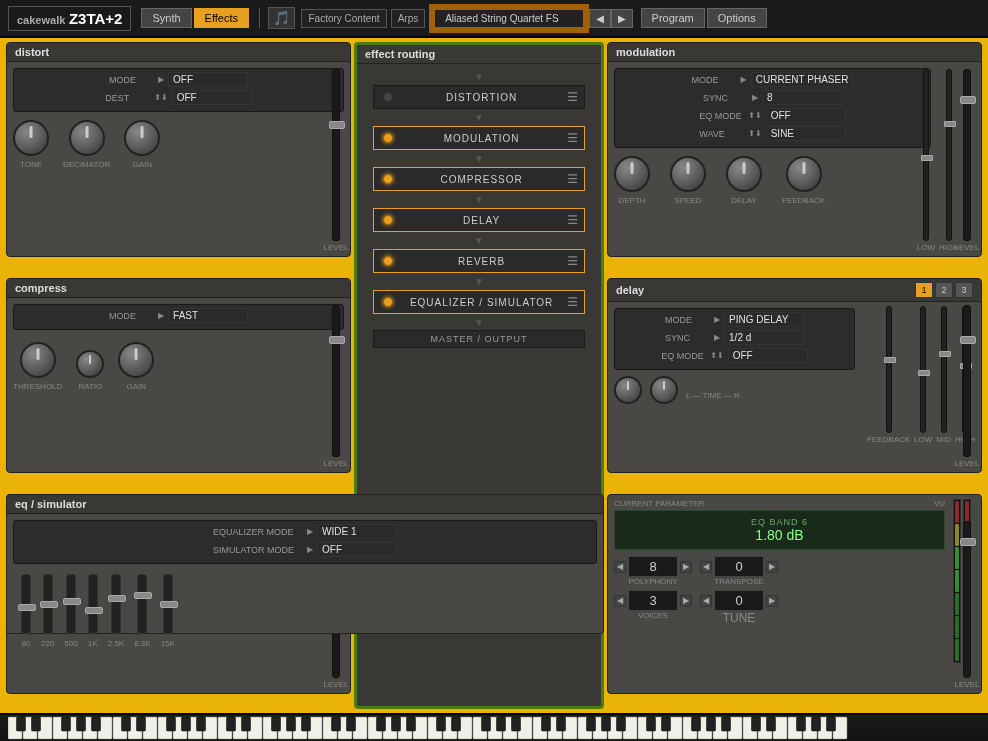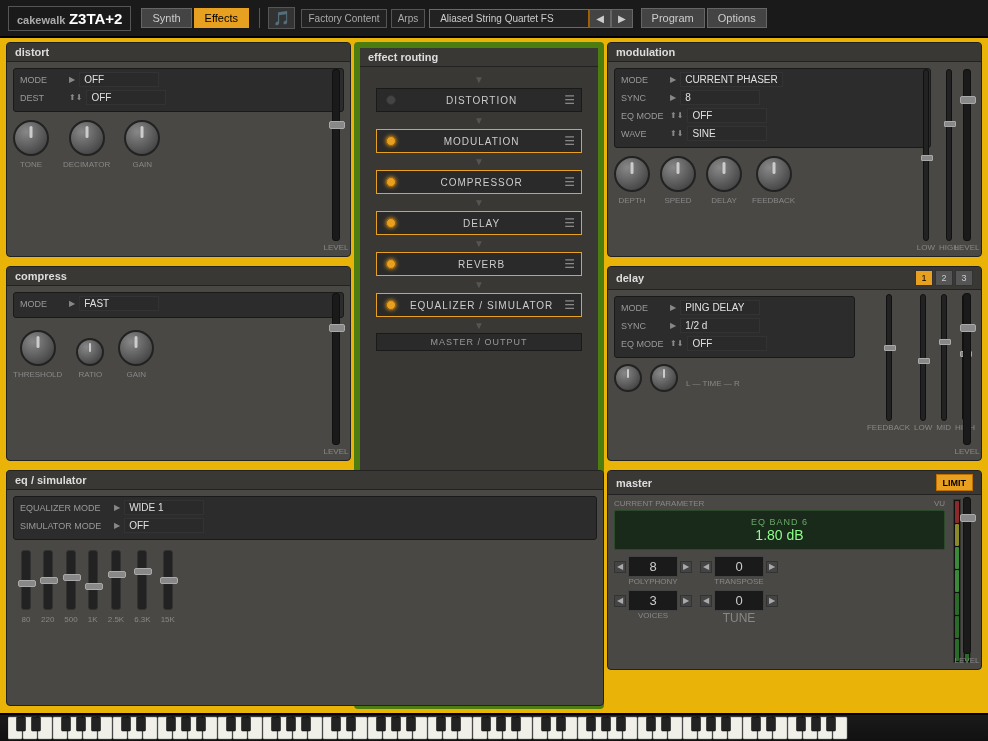--- a/index.html
+++ b/index.html
@@ -46,21 +46,21 @@
     .top-separator { width: 1px; height: 20px; background: #555; margin: 0 8px; }
     .preset-label {
       background: #222;
       border: 1px solid #555;
       padding: 3px 6px;
       color: #aaa;
       font-size: 10px;
     }
     .preset-name {
       background: #222;
-      border: 1px solid #a16207;
+      border: 6px solid #a16207;
       padding: 3px 10px;
       color: #ccc;
       font-size: 10px;
       min-width: 160px;
     }
     .nav-btn {
       background: #444;
       border: 1px solid #666;
       color: #ccc;
       padding: 3px 6px;
@@ -125,20 +125,21 @@
       box-shadow: none;
       border-color: #333;
     }
 
     
     .param-row {
       display: flex;
       align-items: center;
       margin-bottom: 3px;
       gap: 4px;
+      justify-content: center;
     }
     .param-label {
       color: #999;
       font-size: 9px;
       width: 45px;
       text-transform: uppercase;
     }
     .param-arrow {
       color: #888;
       font-size: 8px;
@@ -362,21 +363,21 @@
       gap: 3px;
       padding: 4px 6px;
       background: #eab308;
       overflow: hidden;
     }
 
     
     .p-distort { grid-column: 1; grid-row: 1; background: #4a4845; border: 1px solid #222; border-radius: 4px; }
     .p-compress { grid-column: 1; grid-row: 2; background: #4a4845; border: 1px solid #222; border-radius: 4px; }
     .p-reverb { grid-column: 1; grid-row: 3; background: #4a4845; border: 1px solid #222; border-radius: 4px; }
-    .p-effect-routing { grid-column: 2; grid-row: 1 / 4; background: #3a3835; border: 6px solid #4d7c0f; border-radius: 4px; }
+    .p-effect-routing { grid-column: 2; grid-row: 1 / 4; background: #3a3835; border: 3px solid #4d7c0f; border-radius: 4px; }
     .p-modulation { grid-column: 3; grid-row: 1; background: #4a4845; border: 1px solid #222; border-radius: 4px; }
     .p-delay { grid-column: 3; grid-row: 2; background: #4a4845; border: 1px solid #222; border-radius: 4px; }
     .p-eq { grid-column: 1 / 3; grid-row: 3; background: #4a4845; border: 1px solid #222; border-radius: 4px; }
     .p-master { grid-column: 3; grid-row: 3; background: #4a4845; border: 1px solid #222; border-radius: 4px; }
 
     .p-header {
       display: flex;
       align-items: center;
       padding: 3px 8px;
       background: #3a3835;
@@ -713,21 +714,21 @@
             <span class="param-label">EQ MODE</span>
             <span class="param-arrow">⬆⬇</span>
             <span class="param-value">OFF</span>
           </div>
           <div class="param-row">
             <span class="param-label">WAVE</span>
             <span class="param-arrow">⬆⬇</span>
             <span class="param-value">SINE</span>
           </div>
         </div>
-        <div style="display:flex;align-items:flex-end;gap:10px;margin-top:6px;">
+        <div style="display:flex;align-items:flex-end;gap:20px;margin-top:6px;">
           <div class="knob-group">
             <div class="knob"></div>
             <span class="small-label">DEPTH</span>
           </div>
           <div class="knob-group">
             <div class="knob"></div>
             <span class="small-label">SPEED</span>
           </div>
           <div class="knob-group">
             <div class="knob"></div>
@@ -829,21 +830,21 @@
         </div>
         <div class="big-level-slider">
           <div class="big-track">
             <div class="big-thumb" style="top:20%;"></div>
           </div>
           <span class="big-label">LEVEL</span>
         </div>
       </div>
     </div>
 
-    <div class="p-eq" style="height:236px;position:relative;margin-top:3px;">
+    <div class="p-eq" style="height:140px;position:relative;margin-top:3px;">
       <div class="p-header">
         <span class="p-title">eq / simulator</span>
       </div>
       <div class="p-body">
         <div class="section-dark" style="padding:3px 6px;">
           <div class="param-row">
             <span class="param-label" style="width:90px;">EQUALIZER MODE</span>
             <span class="param-arrow">▶</span>
             <span class="param-value">WIDE 1</span>
           </div>
@@ -902,27 +903,20 @@
             <div class="eq-slider-track">
               <div class="eq-slider-thumb" style="top:45%;"></div>
             </div>
             <span class="small-label">15K</span>
           </div>
         </div>
       </div>
     </div>
 
     <div class="p-master" style="height:200px;position:relative;margin-top:3px;">
-      <div class="p-header">
-        <span class="p-title">master</span>
-
-        <div style="margin-left:auto;background:#e8a020;border:1px solid #c07000;padding:2px 6px;cursor:pointer;">
-          <span style="font-size:9px;color:#000;font-weight:bold;">LIMIT</span>
-        </div>
-      </div>
       <div style="display:flex;height:calc(100% - 26px);">
         <div style="flex:1;padding:4px 6px;">
 
           <div style="display:flex;justify-content:space-between;align-items:center;margin-bottom:2px;">
             <span style="font-size:8px;color:#888;text-transform:uppercase;">CURRENT PARAMETER</span>
             <span style="font-size:8px;color:#888;">VU</span>
           </div>
           <div class="master-display">
             <div class="master-param-name">EQ BAND 6</div>
             <div class="master-value-large"></div>

